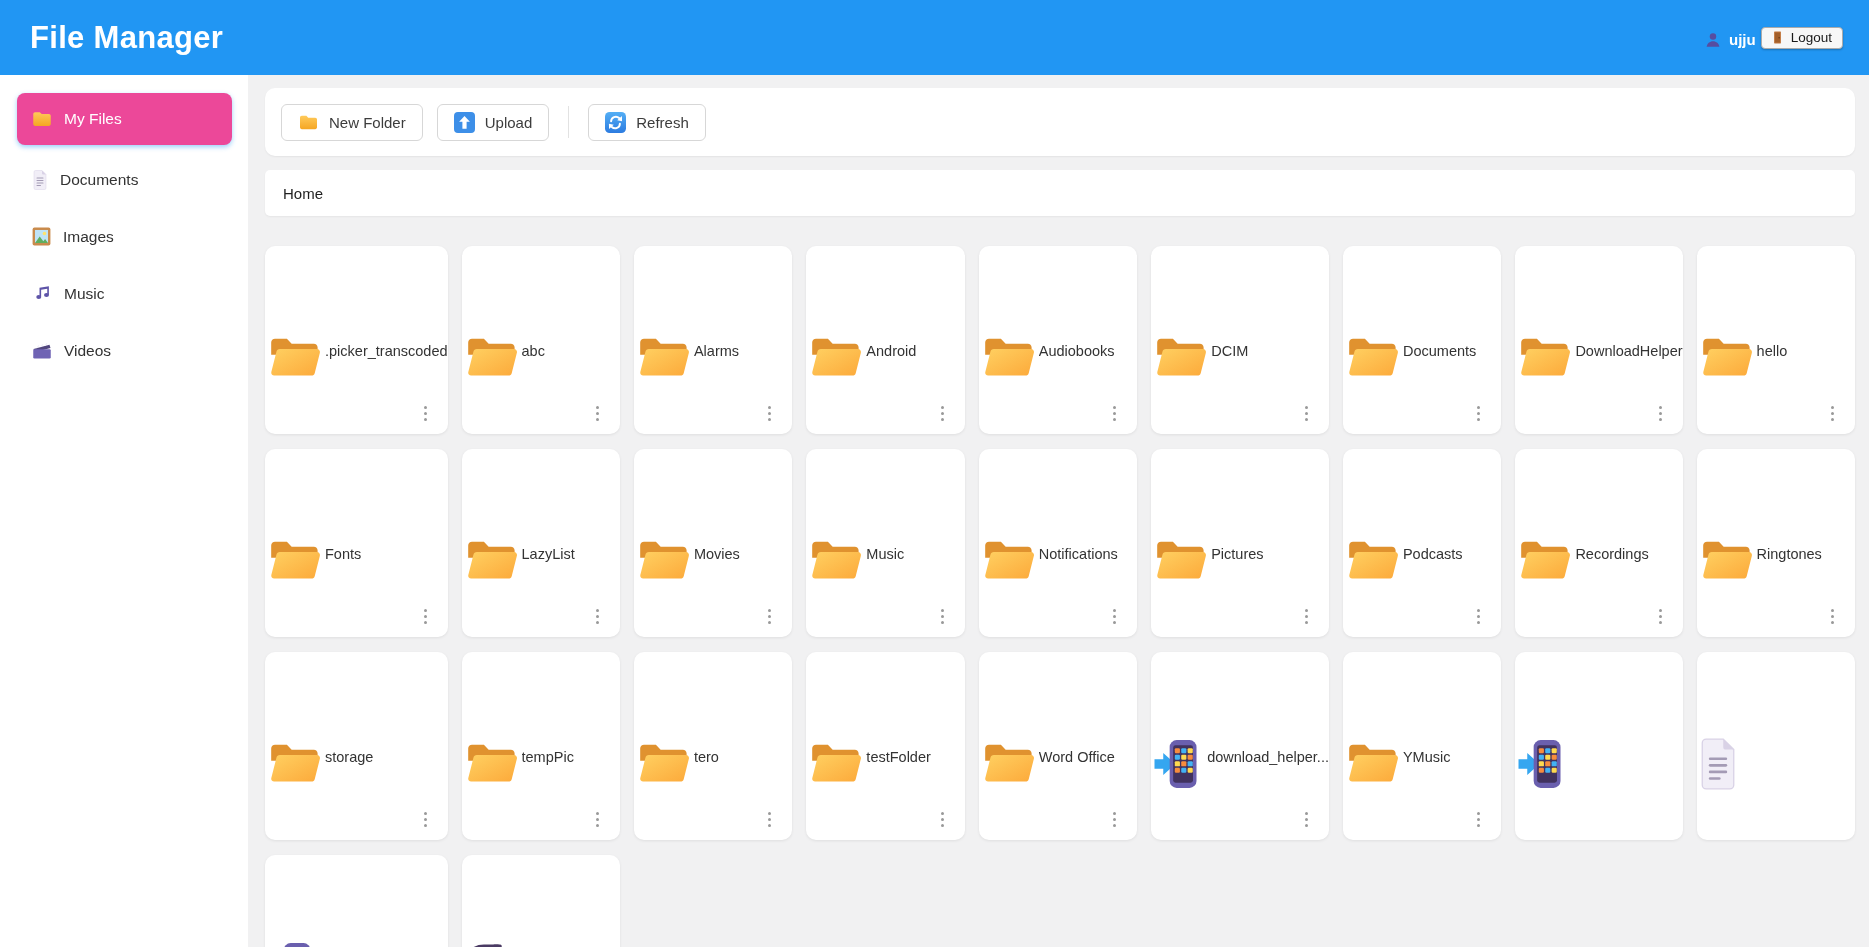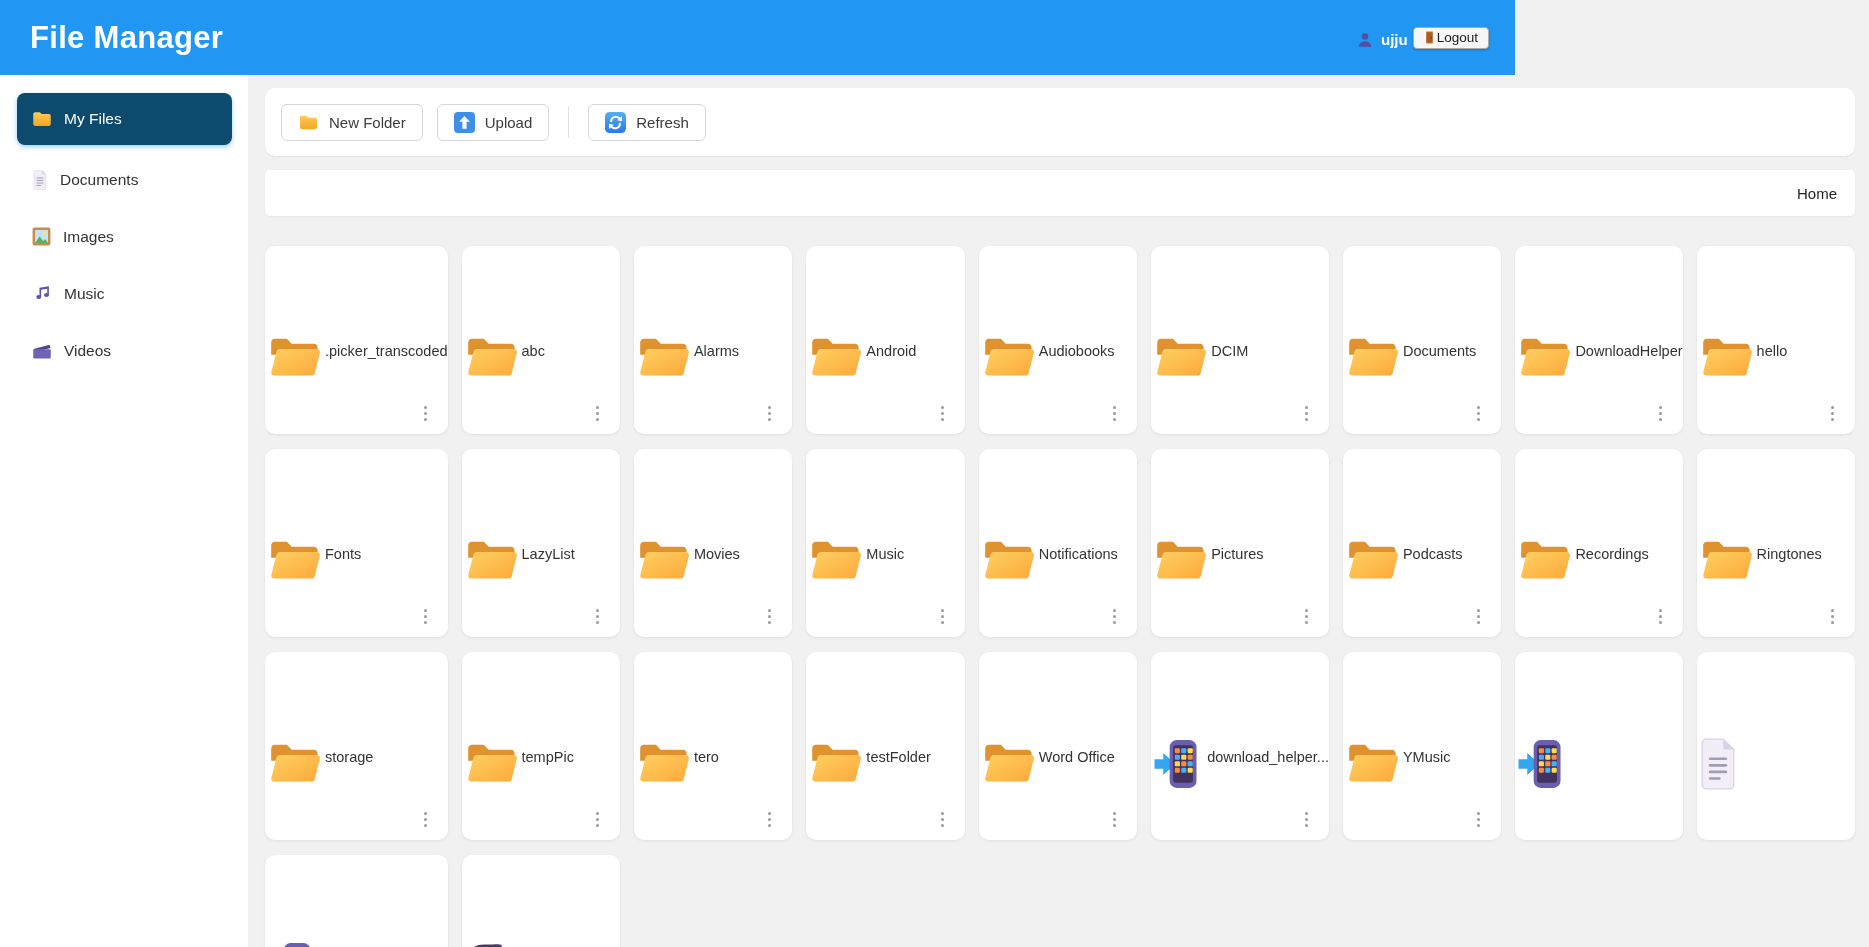--- a/index.html
+++ b/index.html
@@ -4,43 +4,43 @@
 <style>
   * { box-sizing: border-box; }
   html,body { margin:0; padding:0; }
   body {
     width:1869px; height:947px; overflow:hidden;
     font-family:"Liberation Sans", sans-serif;
     background:#f1f1f2; color:#333;
   }
   
   .header {
-    position:fixed; top:0; left:0; width:1515px; height:75px;
+    position:fixed; top:0; left:0; width:1869px; height:75px;
     background:#2196F3; display:flex; align-items:center;
     justify-content:space-between; padding:0 26px 0 30px; z-index:10;
   }
   .app-title { color:#fff; font-size:31px; font-weight:bold; letter-spacing:.3px; }
   .user-box { display:flex; flex-direction:row; align-items:flex-end; gap:5px; }
   .user-row { display:flex; align-items:center; gap:7px; color:#fff; font-size:15px; font-weight:bold; }
   .logout-btn {
-    display:flex; align-items:center; background:#f7f7f7;
+    display:flex; align-items:center; gap:6px; background:#f7f7f7;
     border:1px solid #ababab; border-radius:4px; padding:2px 10px 3px 8px;
     font-size:13.5px; color:#1a1a1a; cursor:pointer; box-shadow:0 1px 2px rgba(0,0,0,.25);
   }
   
   .sidebar {
     position:fixed; top:75px; left:0; bottom:0; width:248px; background:#fff; z-index:5;
   }
   .side-item {
     display:flex; align-items:center; gap:12px; margin:0 16px 12px 17px;
     padding:0 15px; height:45px; border-radius:8px; font-size:15.5px; color:#333; cursor:pointer;
   }
   .side-item:first-child { margin-top:18px; }
   .side-item.active {
-    background:#0c4a6e; color:#fff; height:52px; font-weight:normal;
+    background:#ec4899; color:#fff; height:52px; font-weight:normal;
     box-shadow:0 2px 5px rgba(33,150,243,.45);
   }
   .side-icn { width:20px; height:20px; flex:0 0 auto; }
   
   .main {
     position:fixed; top:75px; left:248px; width:1621px; bottom:0;
     background:#f1f1f2; padding:13px 14px 0 17px; overflow:hidden;
   }
   .toolbar {
     background:#fff; border-radius:10px; height:68px; display:flex; align-items:center;
@@ -50,21 +50,20 @@
     display:flex; align-items:center; gap:10px; height:37px; padding:0 16px;
     background:#fff; border:1px solid #d7d7d7; border-radius:6px;
     font-size:15px; color:#3c3c3c; cursor:pointer;
   }
   .tb-icn { width:21px; height:21px; }
   .tb-sep { width:1px; height:32px; background:#e2e2e2; margin:0 5px; }
   .breadcrumb {
     margin-top:14px; background:#fff; border-radius:5px; height:46px;
     display:flex; align-items:center; padding:0 18px; font-size:15px; color:#1f1f1f;
     box-shadow:0 1px 2px rgba(0,0,0,.05);
-    justify-content:flex-end;
   }
   .grid {
     margin-top:30px; display:grid; grid-template-columns:repeat(9, 1fr);
     gap:15px 14px;
   }
   .card {
     position:relative; background:#fff; border-radius:10px; height:188px;
     box-shadow:0 1px 3px rgba(0,0,0,.08); display:flex; flex-direction:row;
     align-items:center; cursor:pointer;
   }

